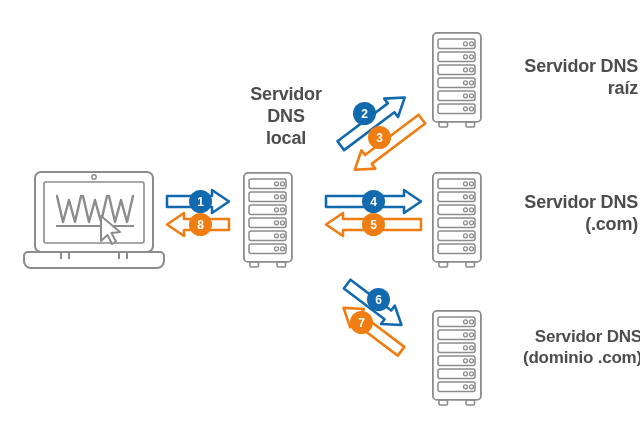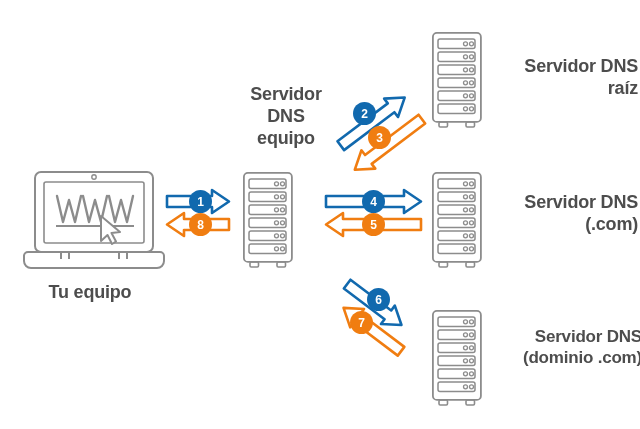--- a/index.html
+++ b/index.html
@@ -142,22 +142,21 @@
   <div class="badge orange" style="left:368px;top:126px;">3</div>
   <div class="badge blue" style="left:362px;top:190px;">4</div>
   <div class="badge orange" style="left:362px;top:213px;">5</div>
   <div class="badge blue" style="left:367px;top:288px;">6</div>
   <div class="badge orange" style="left:350px;top:311px;">7</div>
   <div class="badge orange" style="left:189px;top:213px;">8</div>
 
   
   <div class="lbl" id="label-local">Servidor
 DNS
-equipo</div>
-  <div class="lbl" id="label-equipo">Tu equipo</div>
+local</div>
   <div class="lbl" id="label-raiz">Servidor DNS
 raíz</div>
   <div class="lbl" id="label-com">Servidor DNS
 (.com)</div>
   <div class="lbl" id="label-dom">Servidor DNS
 (dominio .com)</div>
 
 </div>
 
 </body></html>

